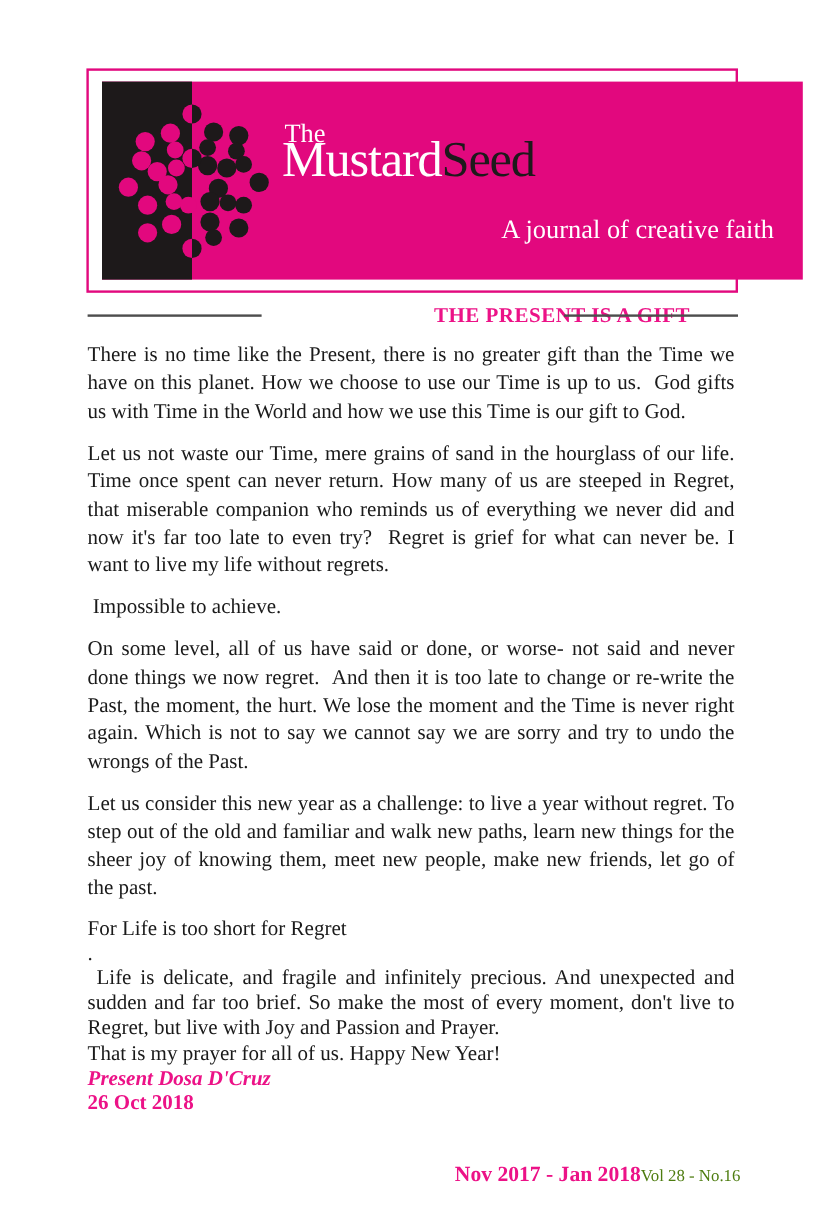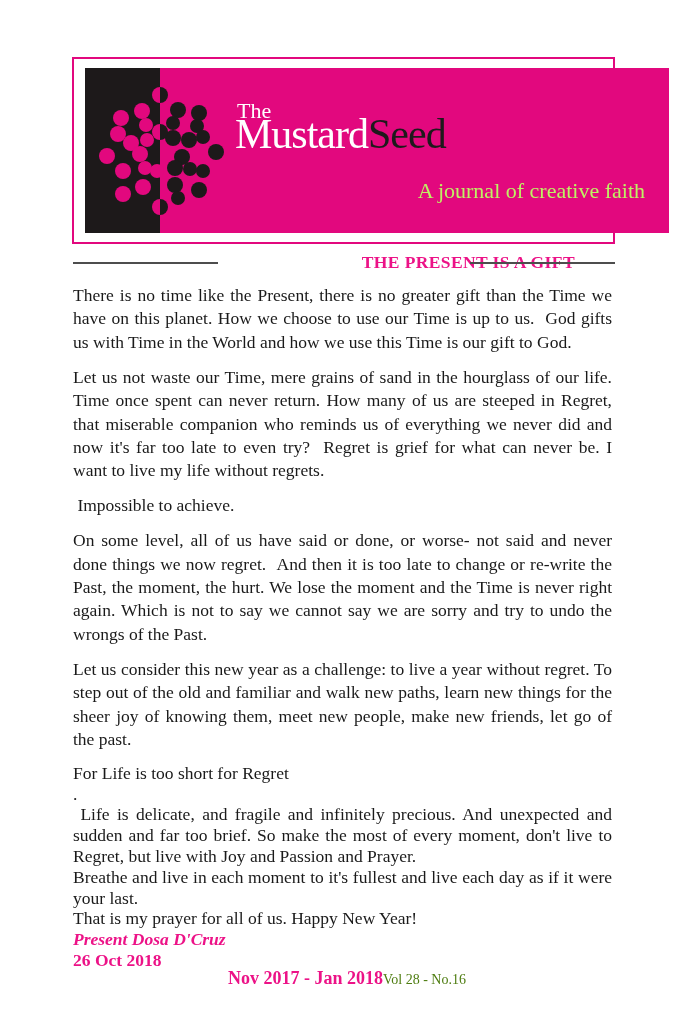--- a/index.html
+++ b/index.html
@@ -45,21 +45,21 @@
     line-height: 1;
     letter-spacing: -1px;
     color: #ffffff;
     white-space: nowrap;
   }
   .logo-main .seed { color: #1D1A1B; }
   .logo-tagline {
     position: absolute;
     right: 24px; top: 110px;
     font-size: 22px;
-    color: #bef264;
+    color: #ffffff;
     white-space: nowrap;
   }
 
   
   .article-title {
     position: absolute;
     left: 0; top: 252px;
     width: 558px;
     text-align: right;
     font-size: 17.5px;
@@ -97,21 +97,21 @@
     font-weight: bold;
     font-size: 17.5px;
   }
 
   
   .footer-row {
     position: absolute;
     left: 73px; top: 968px;
     width: 544px;
     display: flex;
-    justify-content: center;
+    justify-content: flex-end;
     align-items: baseline;
   }
   .footer-issue {
     color: #EC1287;
     font-weight: bold;
     font-size: 18px;
     padding-left: 4px;
   }
   .footer-vol {
     color: #4d7c0f;
@@ -184,21 +184,20 @@
 
   <div class="body-text">
     <p class="para">There is no time like the Present, there is no greater gift than the Time we have on this planet. How we choose to use our Time is up to us. &nbsp;God gifts us with Time in the World and how we use this Time is our gift to God.</p>
     <p class="para">Let us not waste our Time, mere grains of sand in the hourglass of our life. Time once spent can never return. How many of us are steeped in Regret, that miserable companion who reminds us of everything we never did and now it's far too late to even try? &nbsp;Regret is grief for what can never be. I want to live my life without regrets.</p>
     <p class="para">&nbsp;Impossible to achieve.</p>
     <p class="para">On some level, all of us have said or done, or worse- not said and never done things we now regret. &nbsp;And then it is too late to change or re-write the Past, the moment, the hurt. We lose the moment and the Time is never right again. Which is not to say we cannot say we are sorry and try to undo the wrongs of the Past.</p>
     <p class="para">Let us consider this new year as a challenge: to live a year without regret. To step out of the old and familiar and walk new paths, learn new things for the sheer joy of knowing them, meet new people, make new friends, let go of the past.</p>
     <p class="tight">For Life is too short for Regret</p>
     <p class="tight">.</p>
     <p class="tight">&nbsp;Life is delicate, and fragile and infinitely precious. And unexpected and sudden and far too brief. So make the most of every moment, don't live to Regret, but live with Joy and Passion and Prayer.</p>
-    <p class="tight">Breathe and live in each moment to it's fullest and live each day as if it were your last.</p>
     <p class="tight">That is my prayer for all of us. Happy New Year!</p>
     <p class="sig-author">Present Dosa D'Cruz</p>
     <p class="sig-date">26 Oct 2018</p>
   </div>
 
   <div class="footer-row">
     <span class="footer-issue">Nov 2017 - Jan 2018</span>
     <span class="footer-vol">Vol 28 - No.16</span>
   </div>
 

